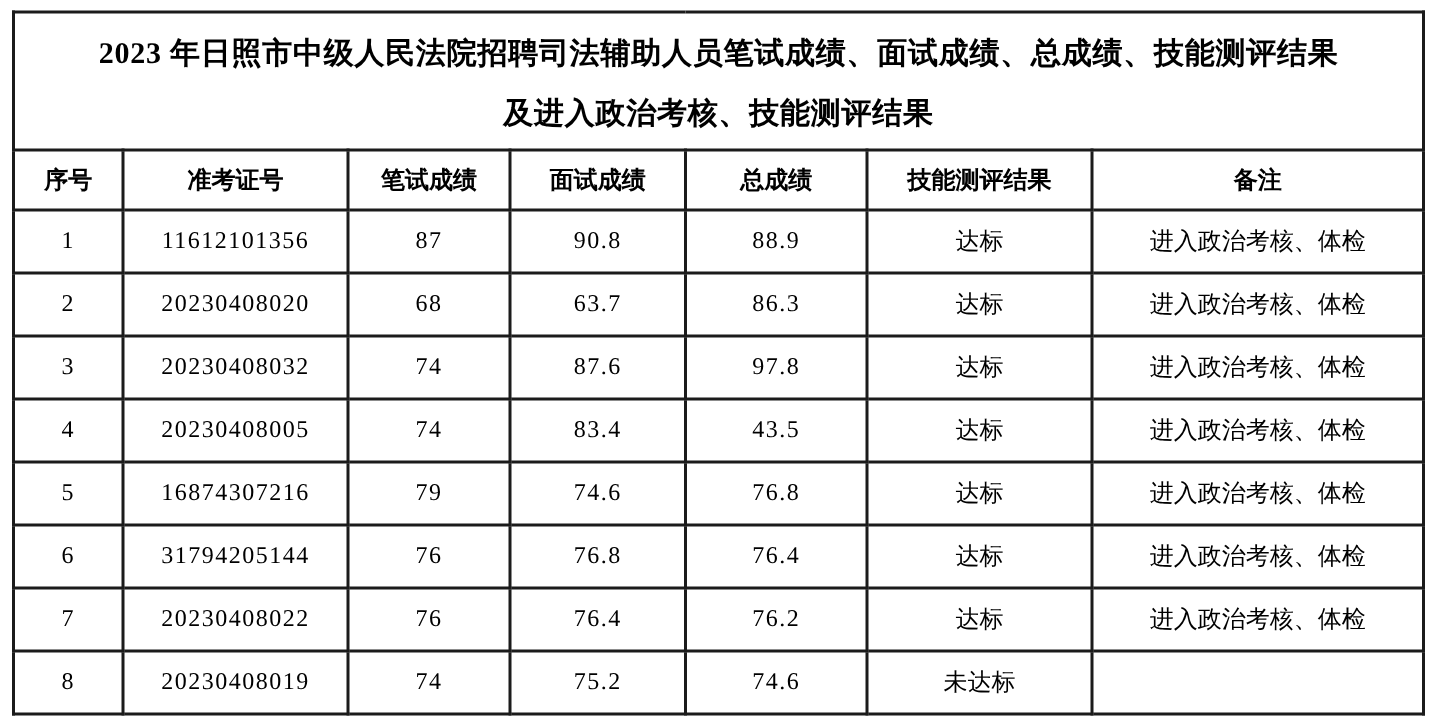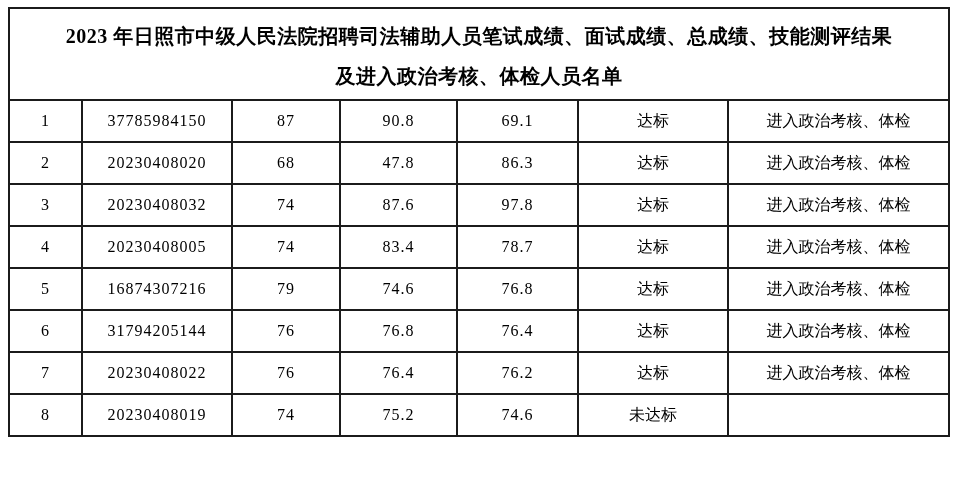--- a/index.html
+++ b/index.html
@@ -75,58 +75,67 @@
       <col style="width:108px">
       <col style="width:117px">
       <col style="width:121px">
       <col style="width:150px">
       <col style="width:221px">
     </colgroup>
     <thead>
       <tr class="title-row" data-name="table-title-row">
         <td colspan="7" data-name="table-title-cell">
           <div class="title-line1" data-name="table-title-line1">2023 年日照市中级人民法院招聘司法辅助人员笔试成绩、面试成绩、总成绩、技能测评结果</div>
-          <div class="title-line2" data-name="table-title-line2">及进入政治考核、体检人员名单</div>
+          <div class="title-line2" data-name="table-title-line2">及进入政治考核、技能测评结果</div>
         </td>
+      </tr>
+      <tr class="header-row" data-name="table-header-row">
+        <th data-name="col-header-seq">序号</th>
+        <th data-name="col-header-ticket-number">准考证号</th>
+        <th data-name="col-header-written-score">笔试成绩</th>
+        <th data-name="col-header-interview-score">面试成绩</th>
+        <th data-name="col-header-total-score">总成绩</th>
+        <th data-name="col-header-skill-result">技能测评结果</th>
+        <th data-name="col-header-remarks">备注</th>
       </tr>
     </thead>
     <tbody class="data-body" data-name="table-body">
         <tr data-name="table-row">
           <td data-name="cell-seq">1</td>
-          <td data-name="cell-ticket">37785984150</td>
+          <td data-name="cell-ticket">11612101356</td>
           <td data-name="cell-written">87</td>
           <td data-name="cell-interview">90.8</td>
-          <td data-name="cell-total">69.1</td>
+          <td data-name="cell-total">88.9</td>
           <td data-name="cell-skill">达标</td>
           <td data-name="cell-remarks">进入政治考核、体检</td>
         </tr>
         <tr data-name="table-row">
           <td data-name="cell-seq">2</td>
           <td data-name="cell-ticket">20230408020</td>
           <td data-name="cell-written">68</td>
-          <td data-name="cell-interview">47.8</td>
+          <td data-name="cell-interview">63.7</td>
           <td data-name="cell-total">86.3</td>
           <td data-name="cell-skill">达标</td>
           <td data-name="cell-remarks">进入政治考核、体检</td>
         </tr>
         <tr data-name="table-row">
           <td data-name="cell-seq">3</td>
           <td data-name="cell-ticket">20230408032</td>
           <td data-name="cell-written">74</td>
           <td data-name="cell-interview">87.6</td>
           <td data-name="cell-total">97.8</td>
           <td data-name="cell-skill">达标</td>
           <td data-name="cell-remarks">进入政治考核、体检</td>
         </tr>
         <tr data-name="table-row">
           <td data-name="cell-seq">4</td>
           <td data-name="cell-ticket">20230408005</td>
           <td data-name="cell-written">74</td>
           <td data-name="cell-interview">83.4</td>
-          <td data-name="cell-total">78.7</td>
+          <td data-name="cell-total">43.5</td>
           <td data-name="cell-skill">达标</td>
           <td data-name="cell-remarks">进入政治考核、体检</td>
         </tr>
         <tr data-name="table-row">
           <td data-name="cell-seq">5</td>
           <td data-name="cell-ticket">16874307216</td>
           <td data-name="cell-written">79</td>
           <td data-name="cell-interview">74.6</td>
           <td data-name="cell-total">76.8</td>
           <td data-name="cell-skill">达标</td>

